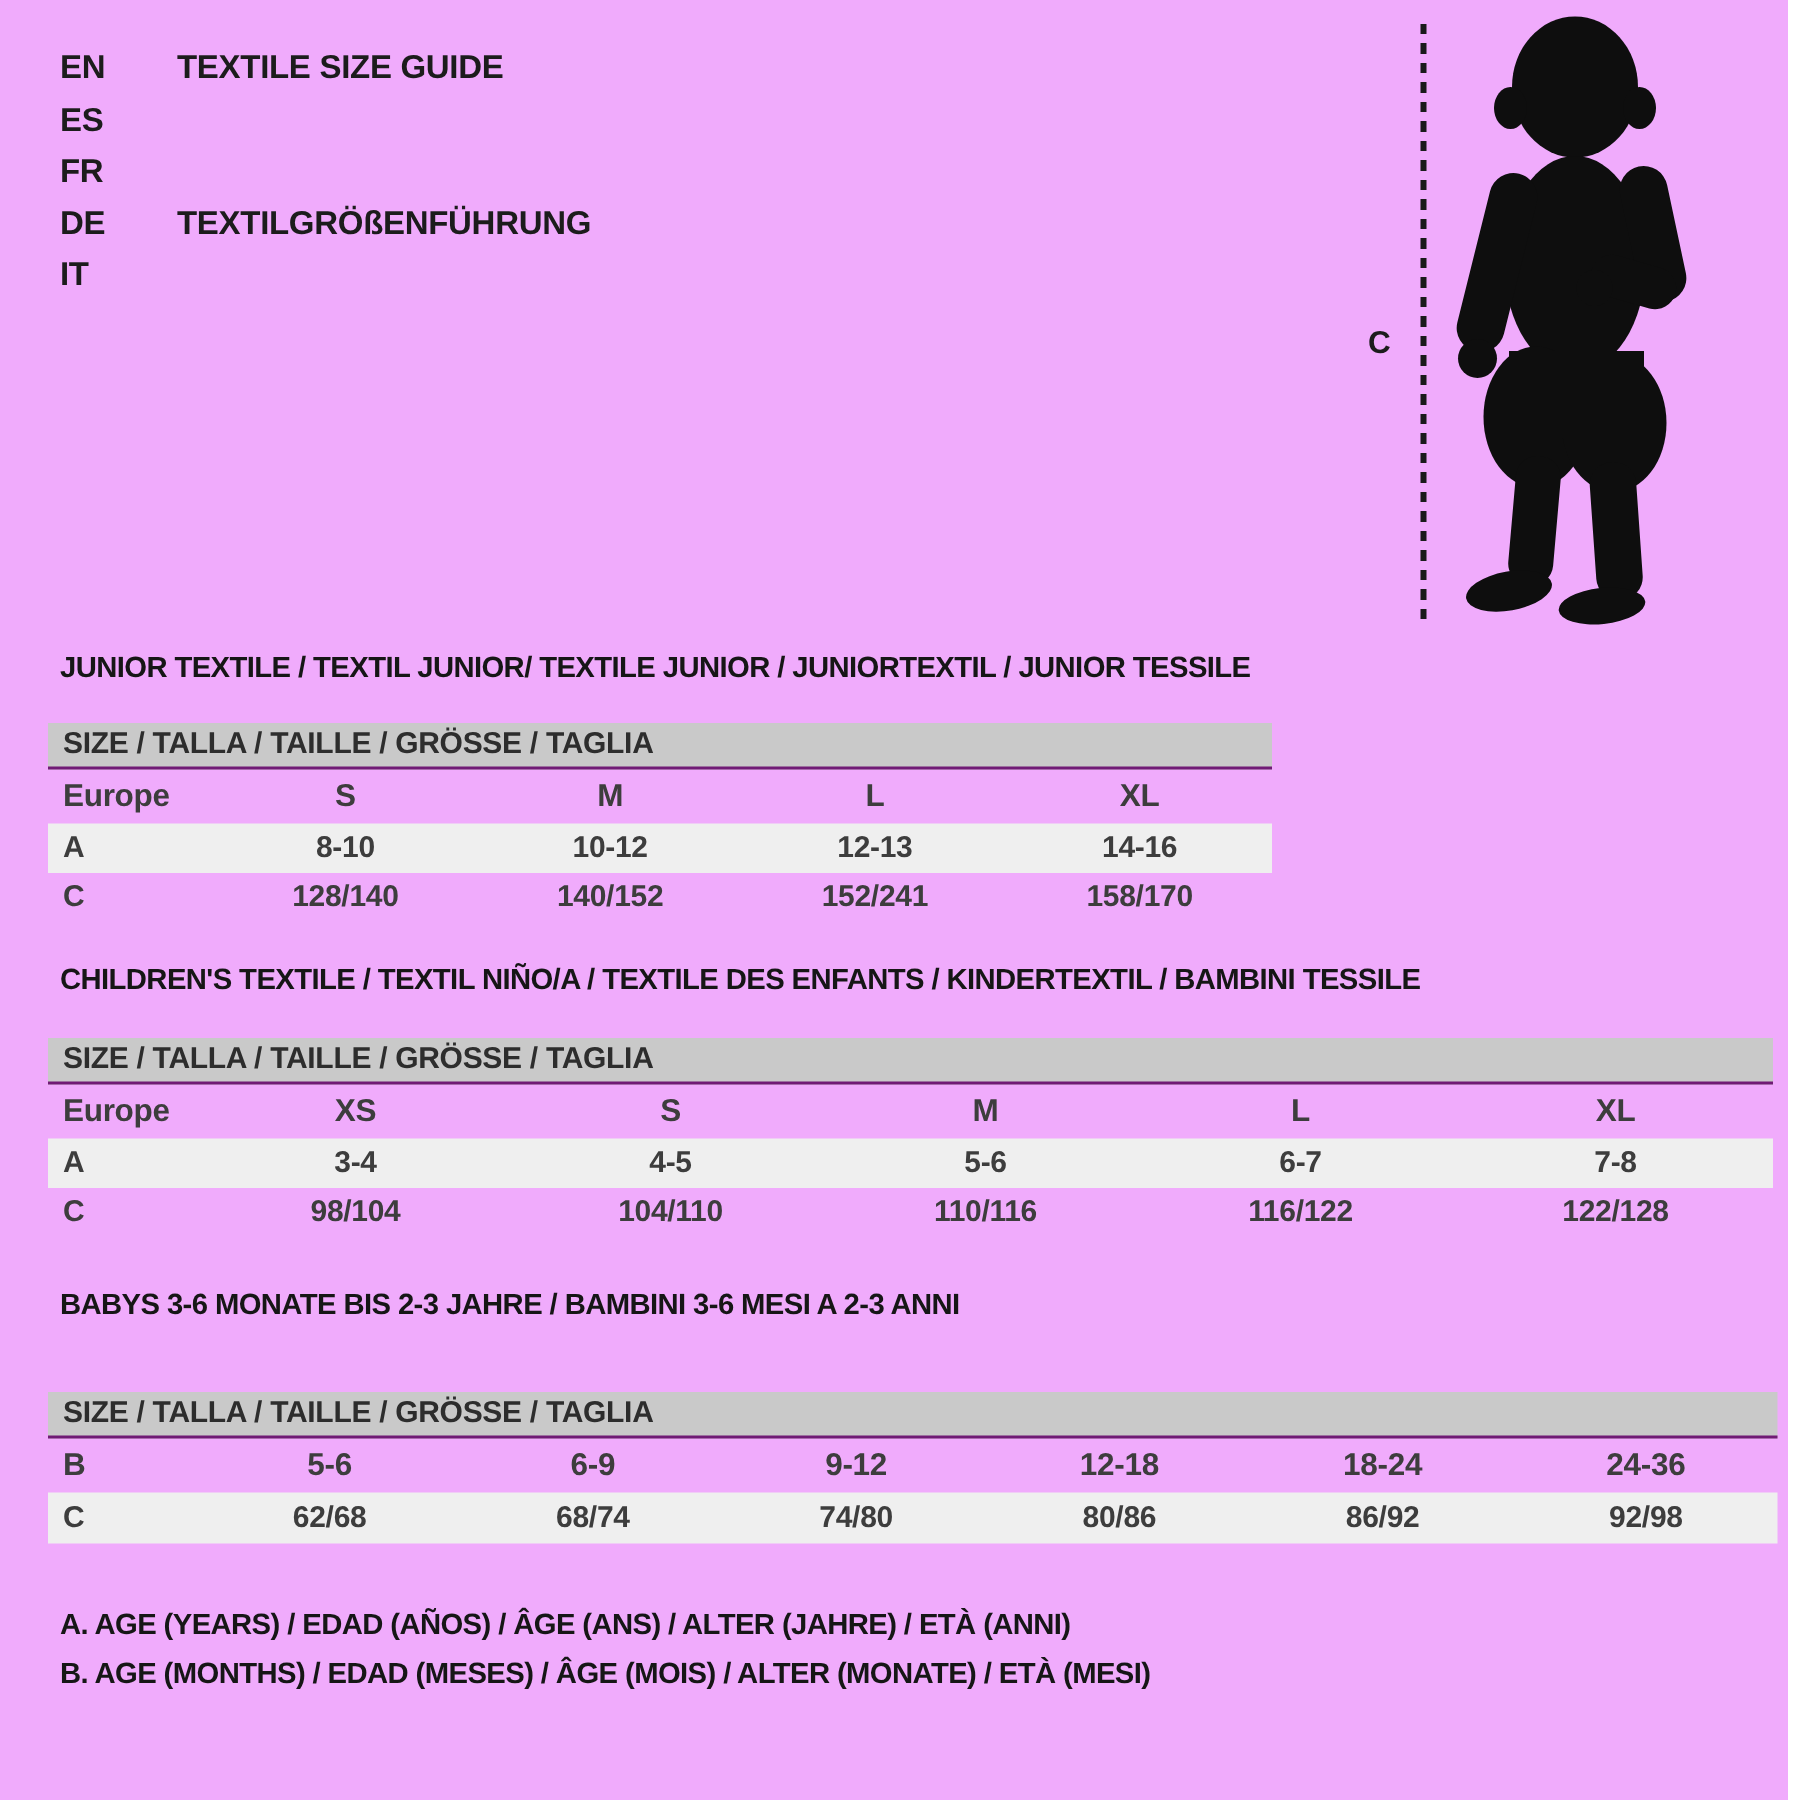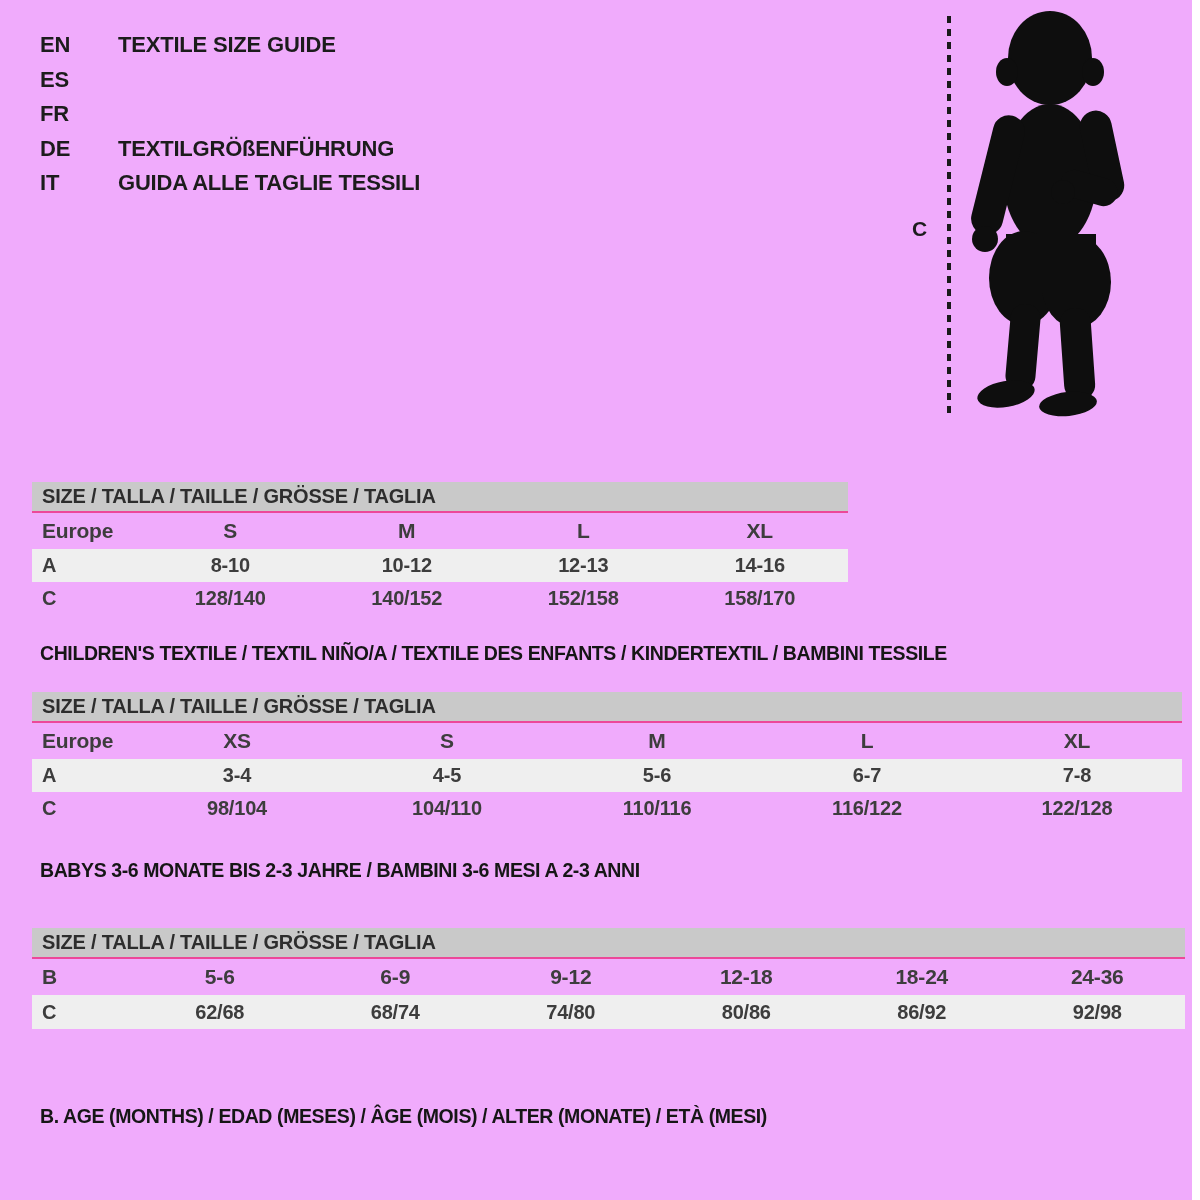--- a/index.html
+++ b/index.html
@@ -22,21 +22,21 @@
   }
   .measure-label{position:absolute;left:912px;top:217px;font-size:21px;}
   .baby{position:absolute;left:962px;top:6px;}
 
   
   .sec-title{position:absolute;font-size:19.5px;letter-spacing:-0.4px;white-space:nowrap;color:#161616;}
 
   
   .tbl{position:absolute;}
   .bar{
-    height:29px;background:#c9c9c9;border-bottom:2px solid #ec4899;
+    height:29px;background:#c9c9c9;border-bottom:2px solid #701a75;
     font-size:20px;line-height:29px;padding-left:10px;color:#2d2d2d;letter-spacing:-0.2px;
   }
   .grid{display:grid;align-items:center;font-size:20px;color:#3d3d3d;letter-spacing:-0.2px;}
   .grid .lab{padding-left:10px;}
   .grid .val{text-align:center;}
   .g4{grid-template-columns:110px repeat(4,1fr);}
   .g5{grid-template-columns:100px repeat(5,1fr);}
   .g6{grid-template-columns:100px repeat(6,1fr);}
   .h36{height:36px;font-size:21px;}
   .h33{height:33px;}
@@ -61,21 +61,20 @@
     </div>
     <div class="lang">
       <span class="code">FR</span>
     </div>
     <div class="lang">
       <span class="code">DE</span>
       <span class="label">TEXTILGRÖßENFÜHRUNG</span>
     </div>
     <div class="lang">
       <span class="code">IT</span>
-      <span class="label">GUIDA ALLE TAGLIE TESSILI</span>
     </div>
   </div>
 
   <div class="measure-line"></div>
   <div class="measure-label">C</div>
   <svg class="baby" width="180" height="412" viewBox="0 0 180 412" xmlns="http://www.w3.org/2000/svg">
     <g fill="#0e0e0e">
       <ellipse cx="88" cy="52" rx="42" ry="47"></ellipse>
       <ellipse cx="45" cy="66" rx="11" ry="14"></ellipse>
       <ellipse cx="131" cy="66" rx="11" ry="14"></ellipse>
@@ -88,41 +87,42 @@
       <ellipse cx="62" cy="272" rx="35" ry="47"></ellipse>
       <ellipse cx="114" cy="276" rx="35" ry="46"></ellipse>
       <rect x="44" y="228" width="90" height="58"></rect>
       <rect x="46" y="298" width="30" height="86" rx="14" transform="rotate(5 61 341)"></rect>
       <ellipse cx="44" cy="388" rx="29" ry="13" transform="rotate(-10 44 388)"></ellipse>
       <rect x="100" y="302" width="31" height="92" rx="15" transform="rotate(-4 115 348)"></rect>
       <ellipse cx="106" cy="398" rx="29" ry="12" transform="rotate(-6 106 398)"></ellipse>
     </g>
   </svg>
 
+  <div class="sec-title" style="left:40px;top:434px;">JUNIOR TEXTILE / TEXTIL JUNIOR/ TEXTILE JUNIOR / JUNIORTEXTIL / JUNIOR TESSILE</div>
   <div class="tbl" style="left:32px;top:482px;width:816px;">
     <div class="bar">SIZE / TALLA / TAILLE / GRÖSSE / TAGLIA</div>
     <div class="grid g4 h36">
       <div class="lab">Europe</div>
       <div class="val">S</div>
       <div class="val">M</div>
       <div class="val">L</div>
       <div class="val">XL</div>
     </div>
     <div class="grid g4 h33 stripe">
       <div class="lab">A</div>
       <div class="val">8-10</div>
       <div class="val">10-12</div>
       <div class="val">12-13</div>
       <div class="val">14-16</div>
     </div>
     <div class="grid g4 h33">
       <div class="lab">C</div>
       <div class="val">128/140</div>
       <div class="val">140/152</div>
-      <div class="val">152/158</div>
+      <div class="val">152/241</div>
       <div class="val">158/170</div>
     </div>
   </div>
 
   <div class="sec-title" style="left:40px;top:642px;">CHILDREN'S TEXTILE / TEXTIL NIÑO/A / TEXTILE DES ENFANTS / KINDERTEXTIL / BAMBINI TESSILE</div>
   <div class="tbl" style="left:32px;top:692px;width:1150px;">
     <div class="bar">SIZE / TALLA / TAILLE / GRÖSSE / TAGLIA</div>
     <div class="grid g5 h36">
       <div class="lab">Europe</div>
       <div class="val">XS</div>
@@ -165,15 +165,16 @@
       <div class="lab">C</div>
       <div class="val">62/68</div>
       <div class="val">68/74</div>
       <div class="val">74/80</div>
       <div class="val">80/86</div>
       <div class="val">86/92</div>
       <div class="val">92/98</div>
     </div>
   </div>
 
+  <div class="legend-line" style="top:1072px;">A. AGE (YEARS) / EDAD (AÑOS) / ÂGE (ANS) / ALTER (JAHRE) / ETÀ (ANNI)</div>
   <div class="legend-line" style="top:1105px;text-align:right;">B. AGE (MONTHS) / EDAD (MESES) / ÂGE (MOIS) / ALTER (MONATE) / ETÀ (MESI)</div>
 
 </div>
 
 </body></html>

